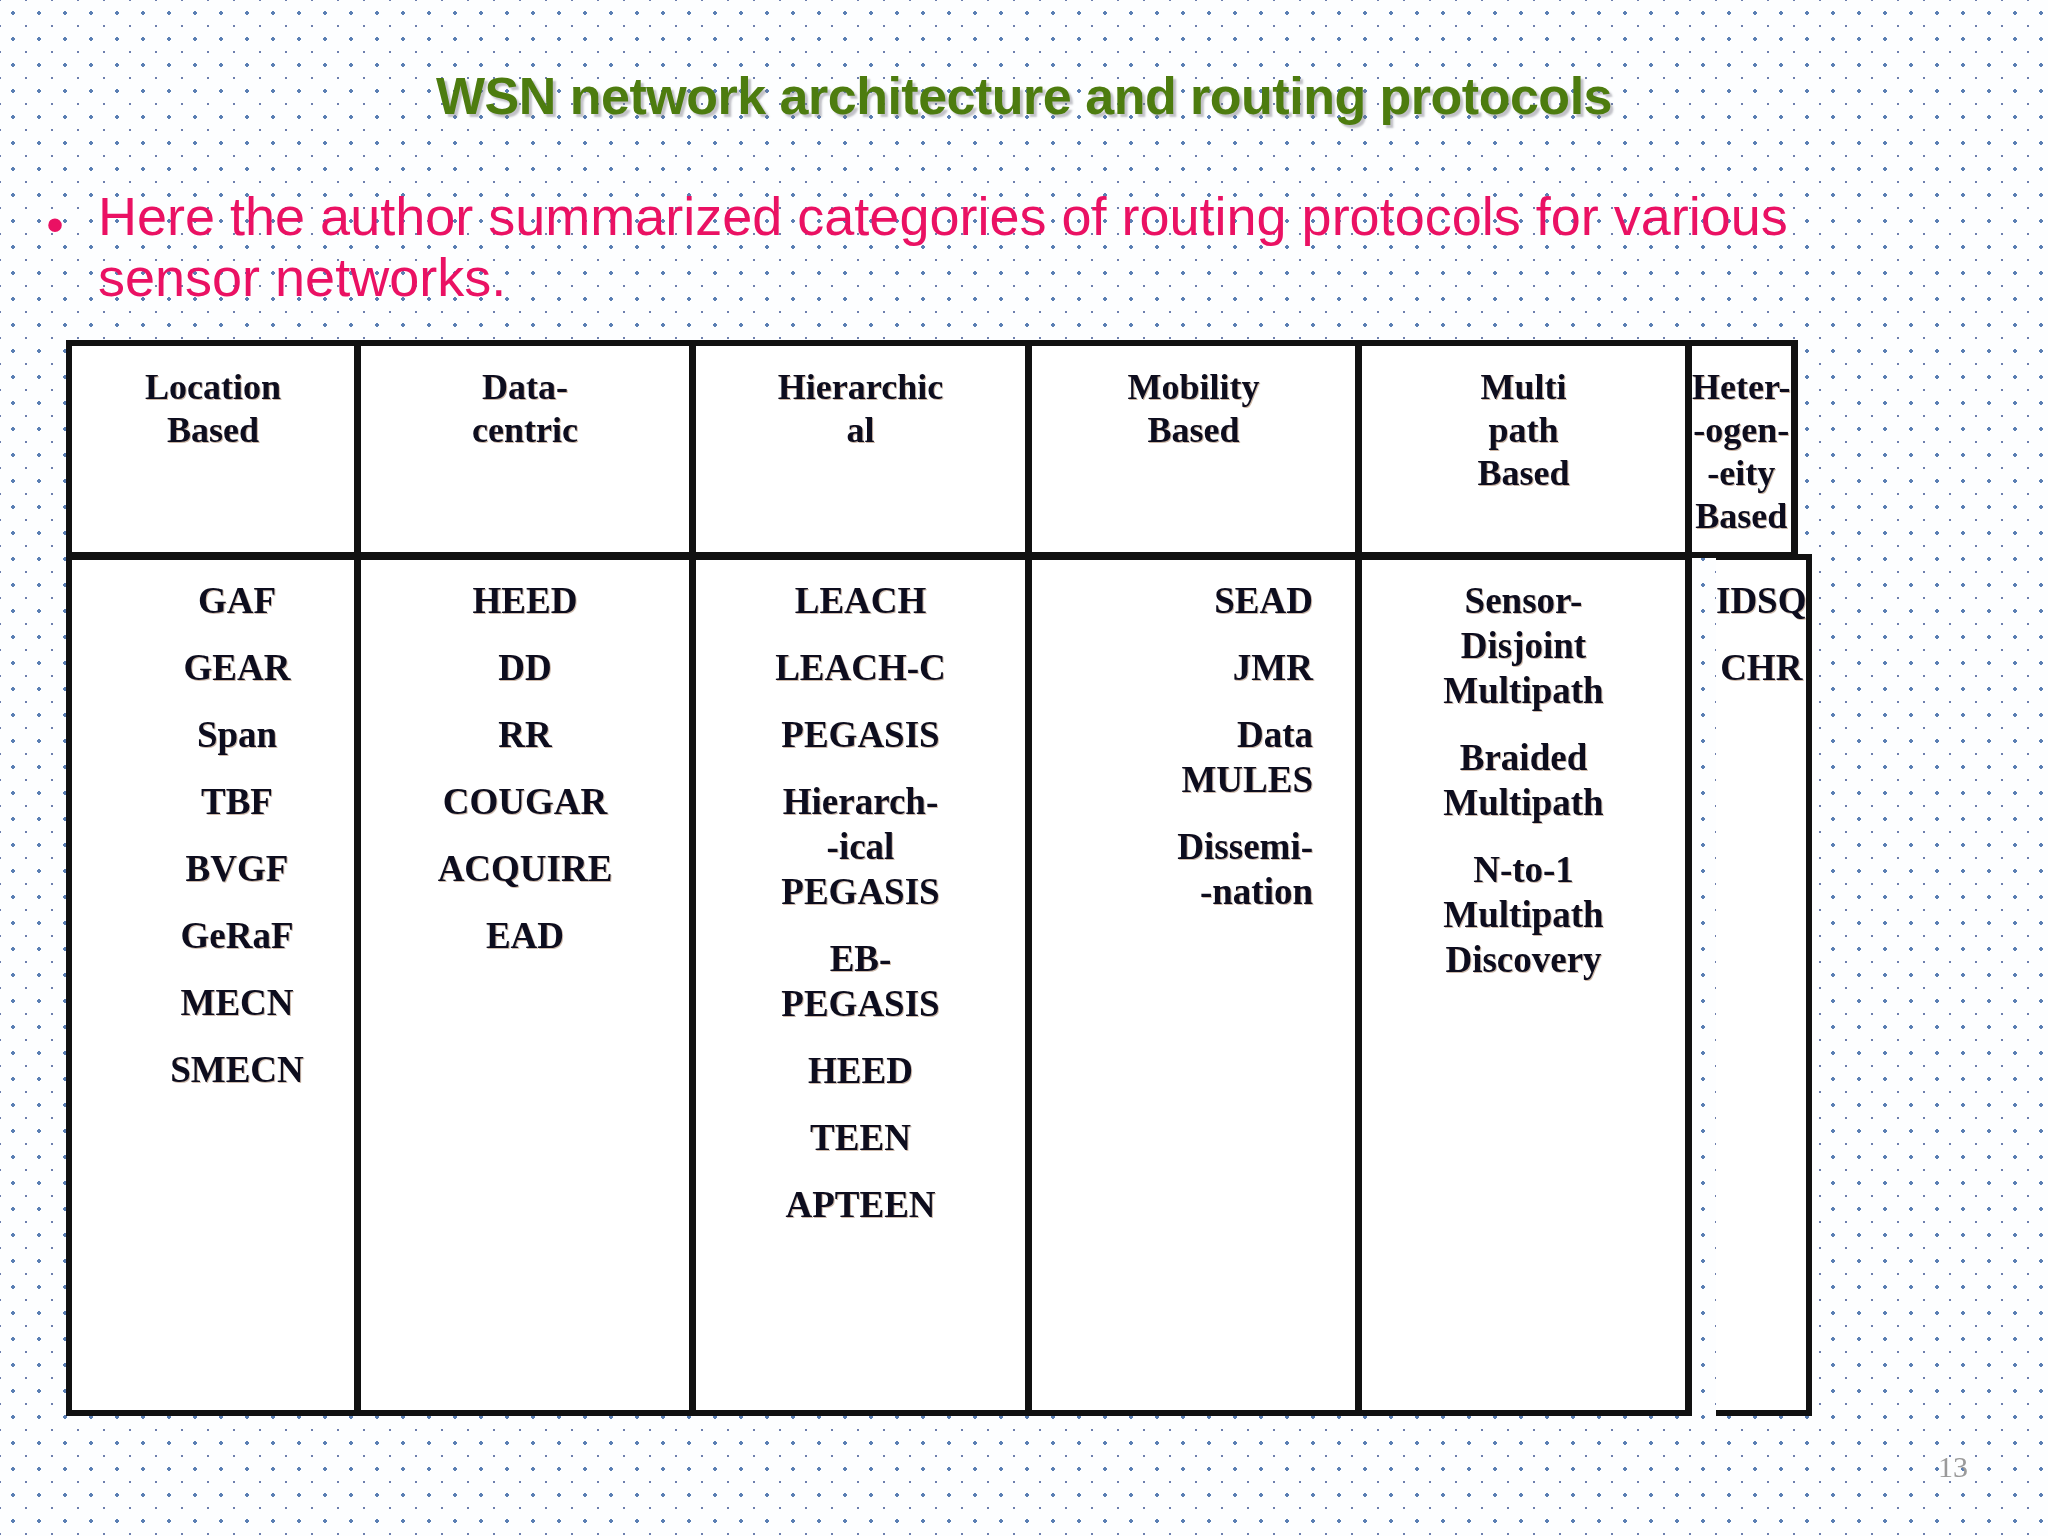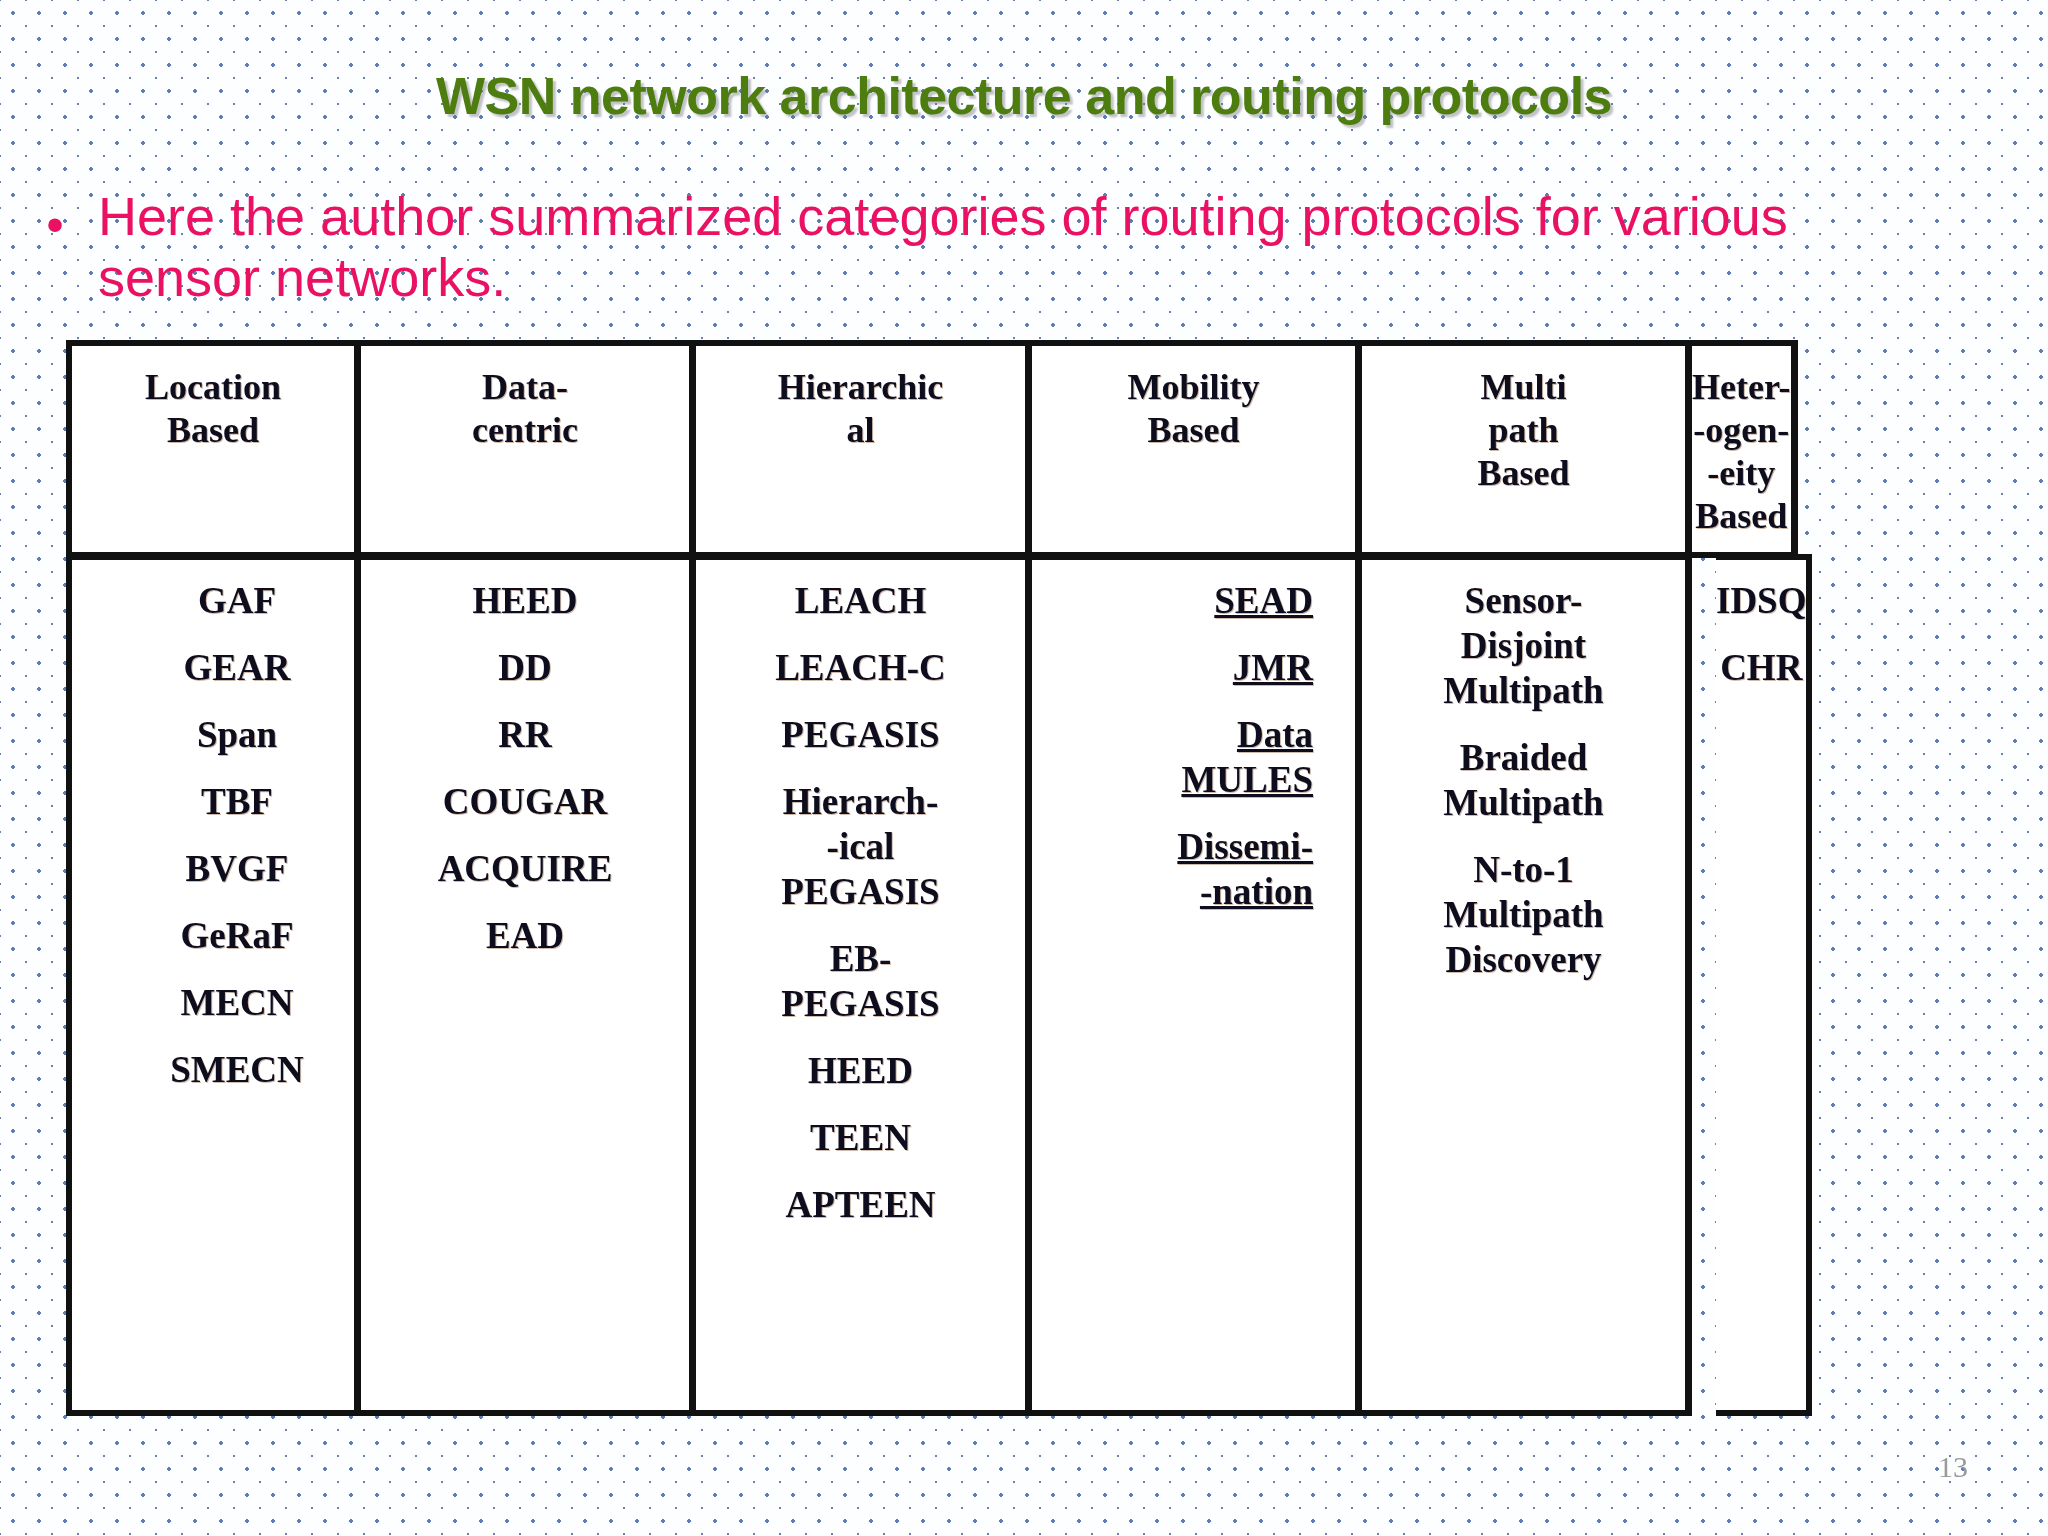--- a/index.html
+++ b/index.html
@@ -141,21 +141,20 @@
     line-height: 45px;
     color: #0d0d1e;
     text-align: center;
     margin-bottom: 22px;
     text-shadow: 1px 1px 0 rgba(160,120,90,0.5);
     white-space: pre-line;
   }
   .align-right .cell-entry {
     text-align: right;
     padding-right: 42px;
-    text-decoration: underline;
   }
 
   
   .c1 { flex: 0 0 295px; }
   .c2 { flex: 0 0 335px; }
   .c3 { flex: 0 0 336px; }
   .c4 { flex: 0 0 330px; }
   .c5 { flex: 0 0 330px; }
   .c6 { flex: 1 1 auto; }
 

